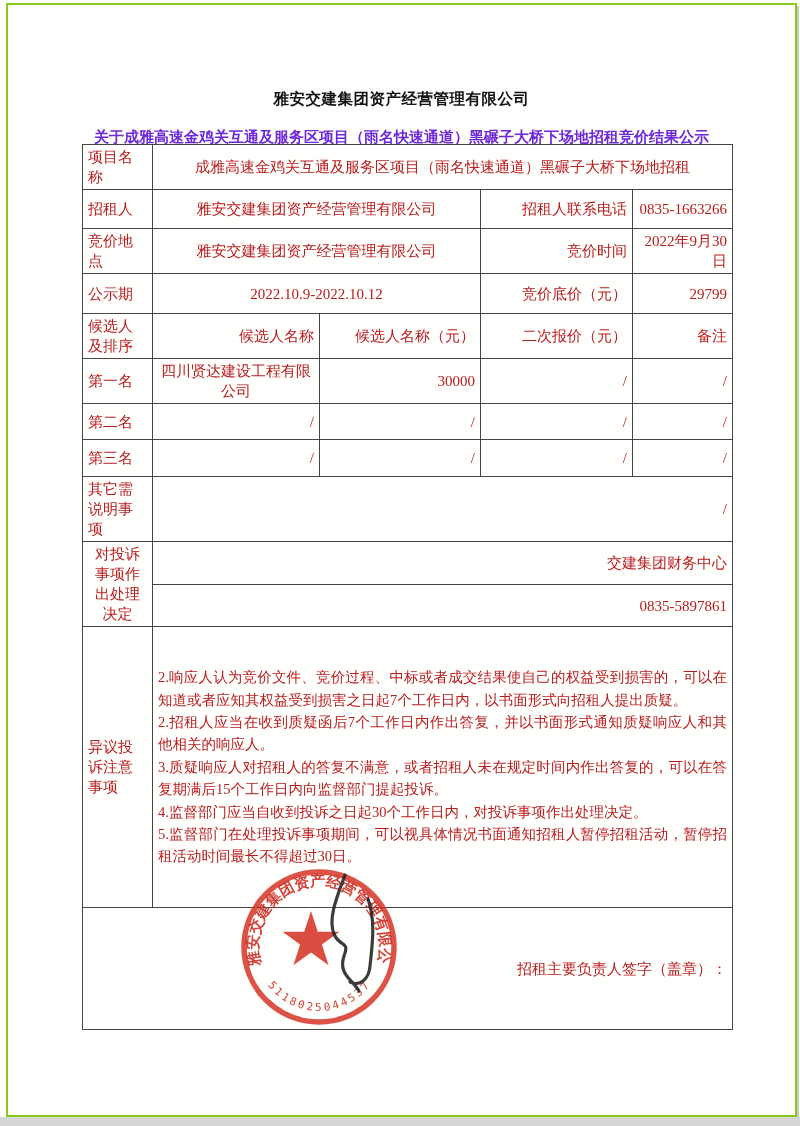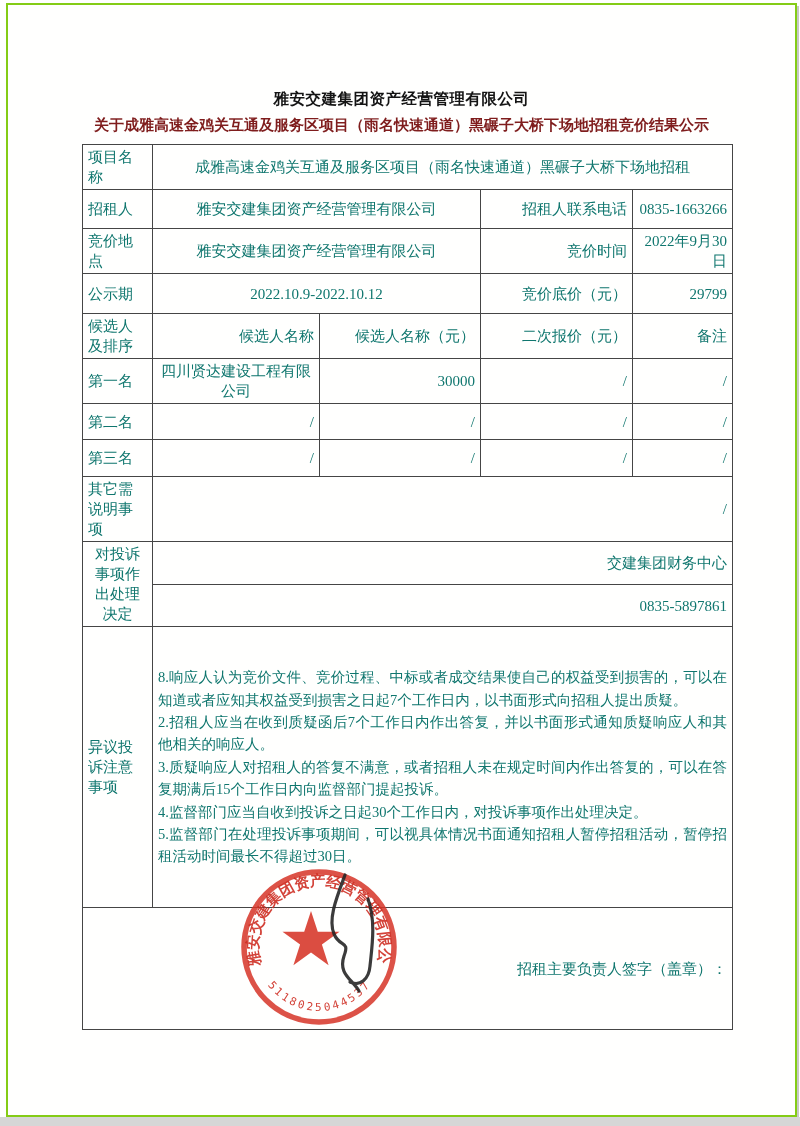--- a/index.html
+++ b/index.html
@@ -16,28 +16,28 @@
   }
   .edge-bottom{
     position:absolute;left:0;top:1117px;width:800px;height:9px;background:#d6d6d6;
   }
   .title1{
     margin-top:84px;text-align:center;
     font-family:"Liberation Sans","DejaVu Sans",sans-serif;
     font-weight:bold;font-size:15.5px;color:#141414;letter-spacing:.5px;
   }
   .title2{
-    margin-top:6px;text-align:center;
+    margin-top:18px;text-align:center;
     font-family:"Liberation Sans","DejaVu Sans",sans-serif;
-    font-weight:bold;font-size:15px;color:#7f1d1d;
+    font-weight:bold;font-size:15px;color:#6d28d9;
   }
   table.grid{
     position:absolute;left:74px;top:139px;width:650px;
     border-collapse:collapse;table-layout:fixed;
-    font-size:15px;color:#0f766e;
+    font-size:15px;color:#b91c1c;
   }
   table.grid td{
     border:1px solid #454545;
     vertical-align:middle;
     padding:2px 5px;
     line-height:20px;
     overflow:hidden;
   }
   td.lab{padding:2px 2px 2px 4px;text-align:left;}
   td.labc{text-align:center;padding:2px 2px;}
@@ -136,21 +136,21 @@
       <td class="labc" rowspan="2">对投诉事项作出处理决定</td>
       <td class="ctr" colspan="4">交建集团财务中心</td>
     </tr>
     <tr style="height:36px">
       <td class="ctr" colspan="4">0835-5897861</td>
     </tr>
 
     <tr style="height:281px">
       <td class="lab">异议投诉注意事项</td>
       <td class="obj" colspan="4">
-        <p>8.响应人认为竞价文件、竞价过程、中标或者成交结果使自己的权益受到损害的，可以在知道或者应知其权益受到损害之日起7个工作日内，以书面形式向招租人提出质疑。</p>
+        <p>2.响应人认为竞价文件、竞价过程、中标或者成交结果使自己的权益受到损害的，可以在知道或者应知其权益受到损害之日起7个工作日内，以书面形式向招租人提出质疑。</p>
         <p>2.招租人应当在收到质疑函后7个工作日内作出答复，并以书面形式通知质疑响应人和其他相关的响应人。</p>
         <p>3.质疑响应人对招租人的答复不满意，或者招租人未在规定时间内作出答复的，可以在答复期满后15个工作日内向监督部门提起投诉。</p>
         <p>4.监督部门应当自收到投诉之日起30个工作日内，对投诉事项作出处理决定。</p>
         <p>5.监督部门在处理投诉事项期间，可以视具体情况书面通知招租人暂停招租活动，暂停招租活动时间最长不得超过30日。</p>
       </td>
     </tr>
 
     <tr style="height:122px">
       <td class="sig" colspan="5">招租主要负责人签字（盖章）：</td>
     </tr>

